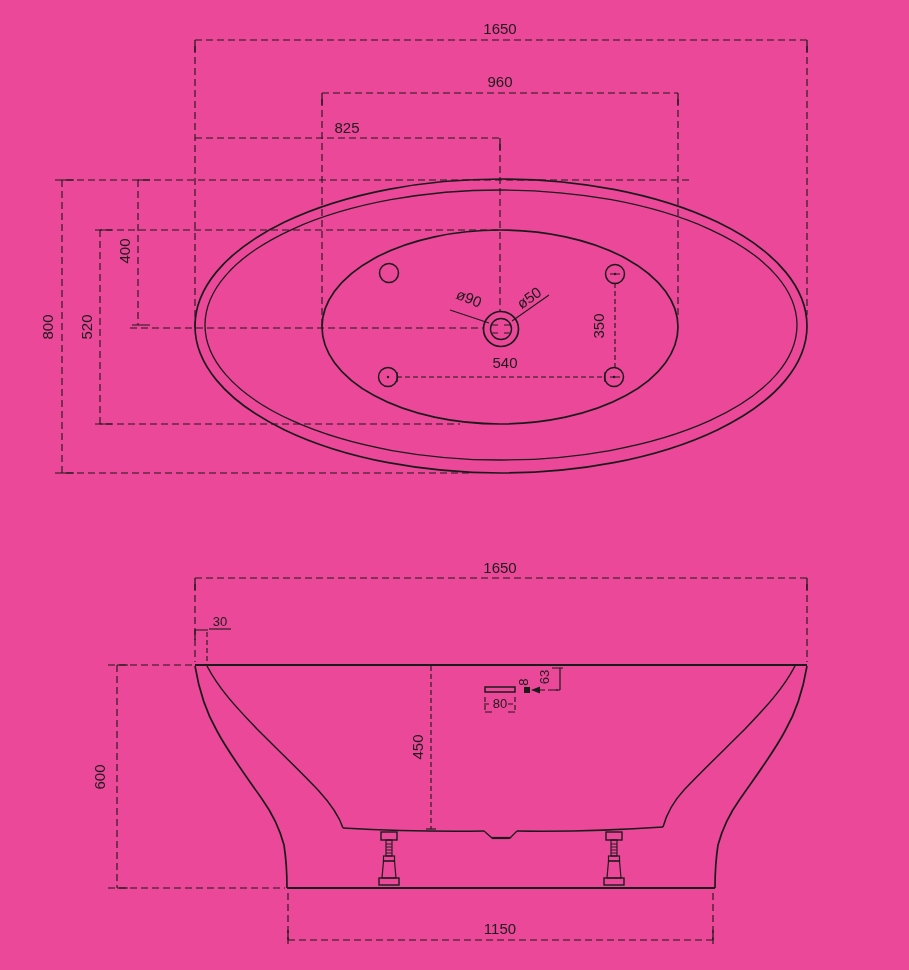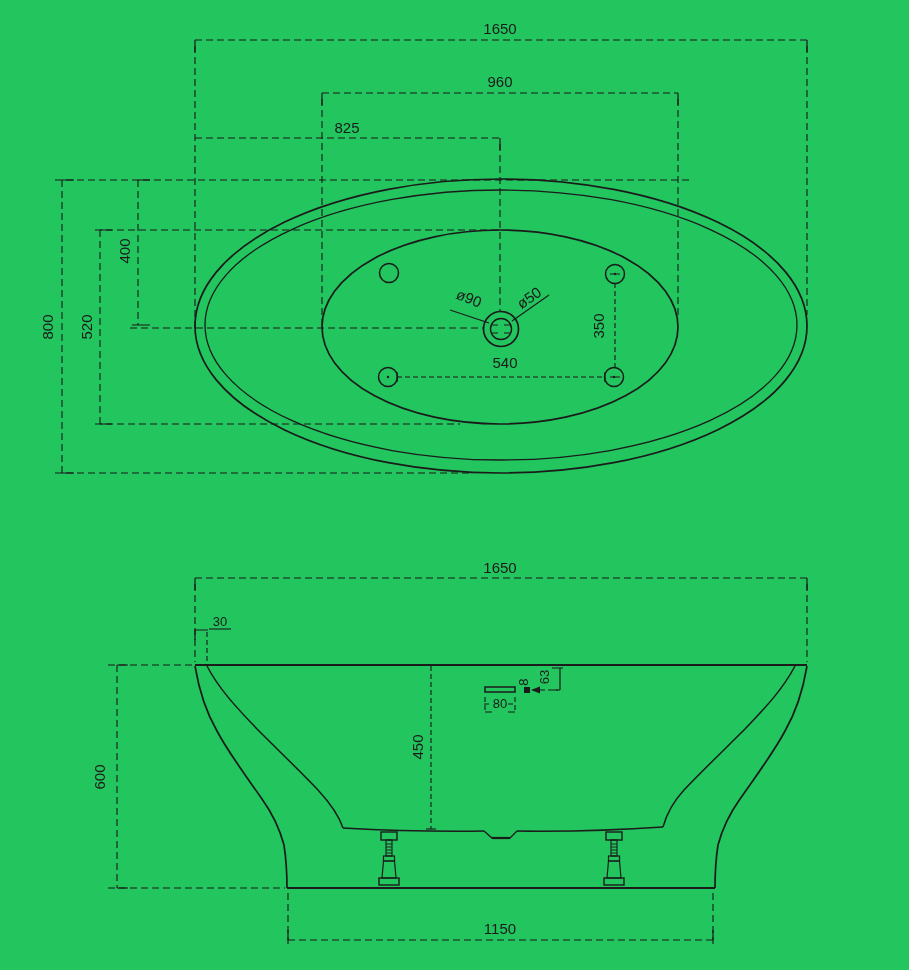--- a/index.html
+++ b/index.html
@@ -1,16 +1,16 @@
 <!DOCTYPE html>
 <html><head>
 <meta charset="utf-8">
 <style>
   html,body{margin:0;padding:0;background:#ffffff;}
-  .page{width:909px;height:970px;background:#22c55e;position:relative;overflow:hidden;}
+  .page{width:909px;height:970px;background:#ec4899;position:relative;overflow:hidden;}
   svg{display:block;}
   text{font-family:"Liberation Sans","DejaVu Sans",sans-serif;fill:#1b1b1b;}
   .dimtxt{font-size:15px;letter-spacing:0px;}
   .dimtxt-s{font-size:13px;}
   .solid{stroke:#1b1b1b;fill:none;}
   .dash{stroke:#1b1b1b;fill:none;stroke-dasharray:7 4;}
   .dash2{stroke:#1b1b1b;fill:none;stroke-dasharray:5 3;}
 </style>
 </head>
 <body>

